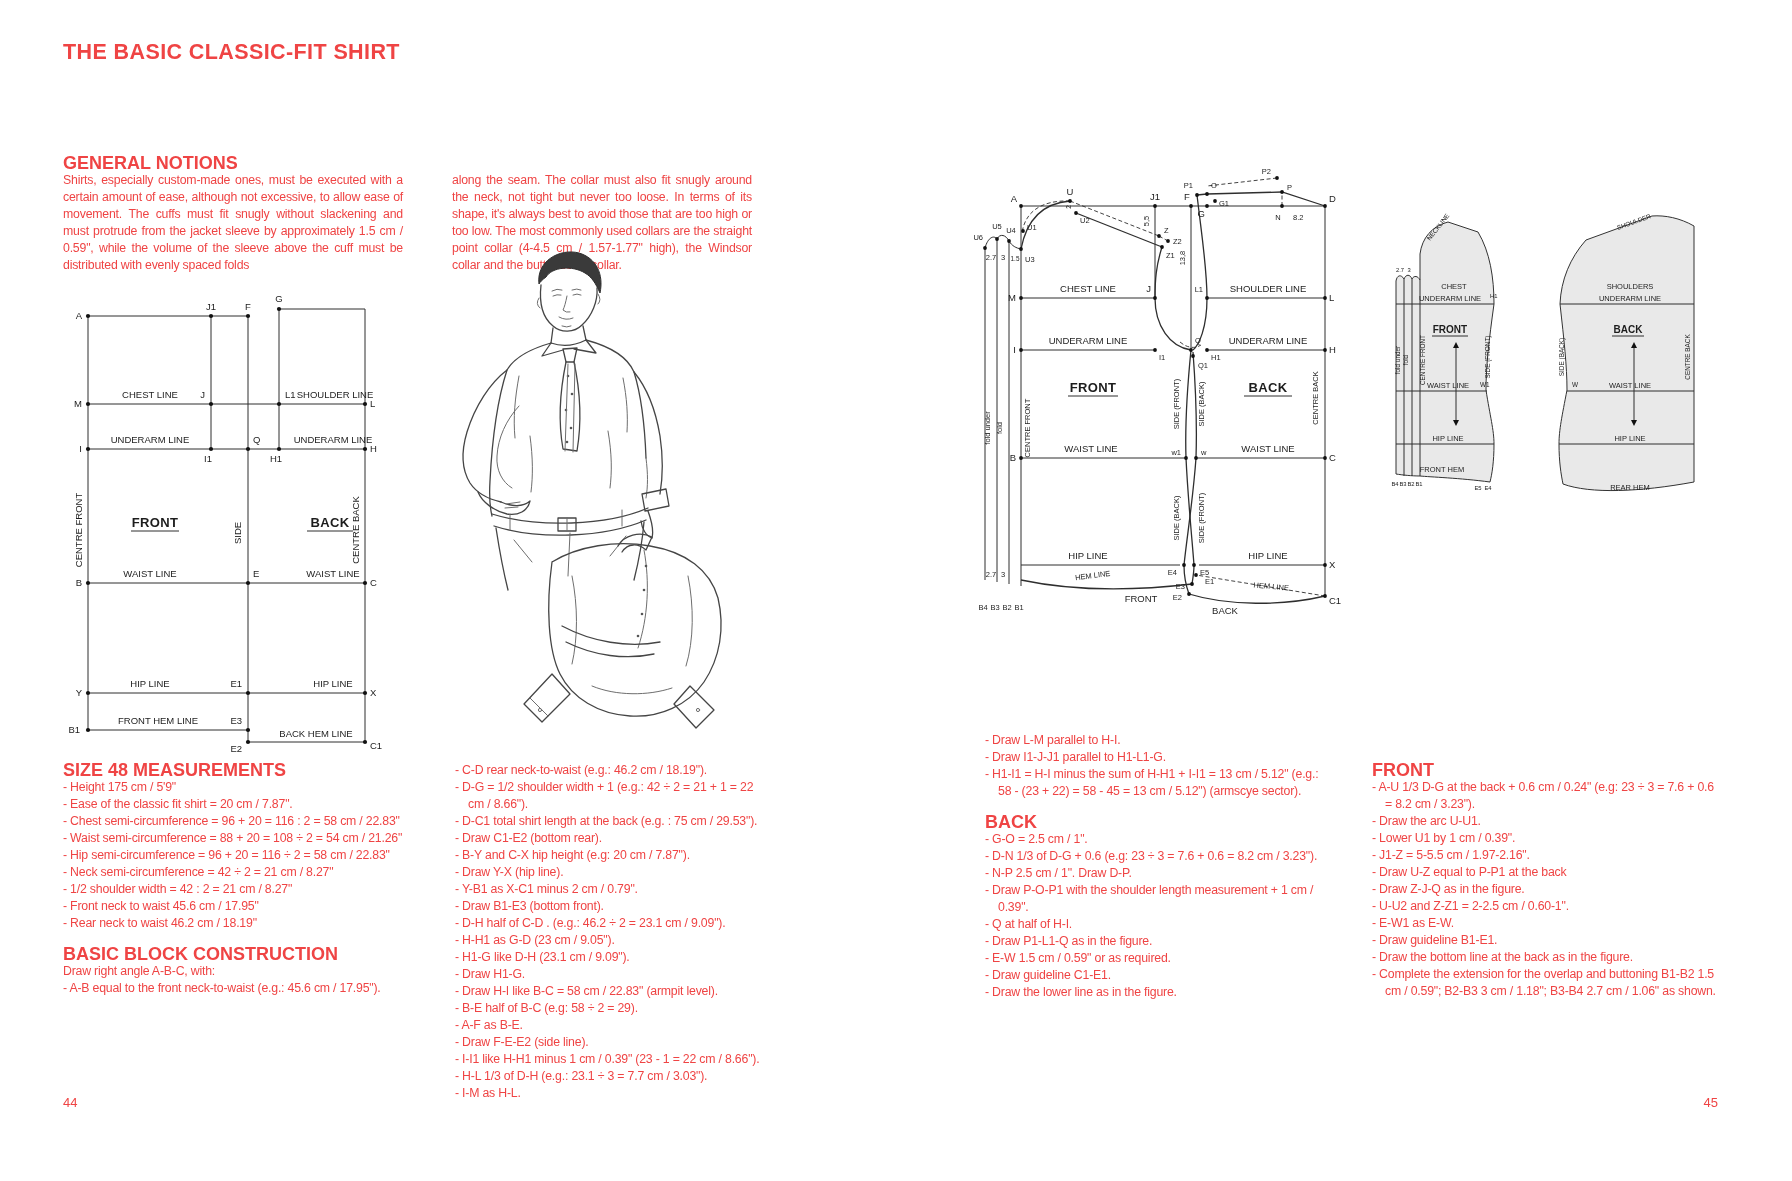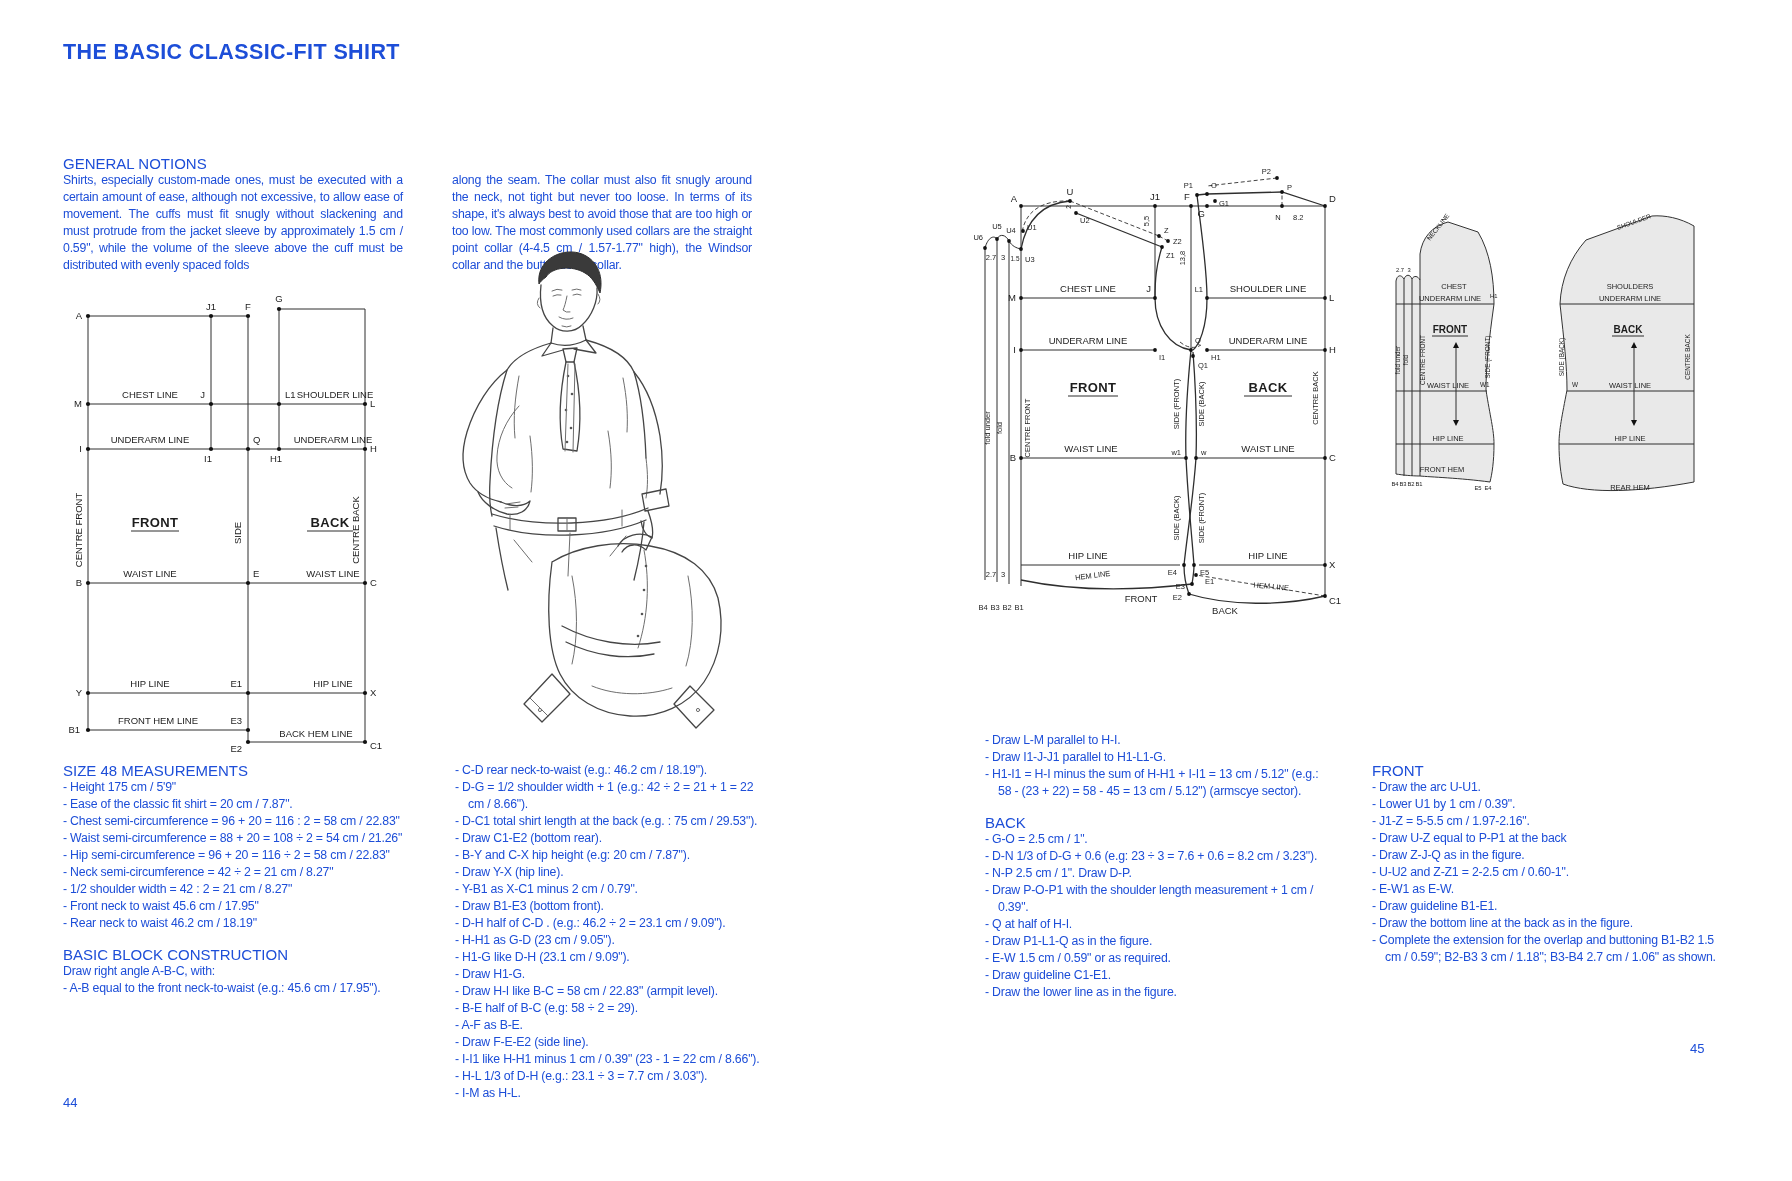--- a/index.html
+++ b/index.html
@@ -1,20 +1,20 @@
 <!DOCTYPE html>
 <html><head>
 <meta charset="utf-8">
 <style>
   html,body{margin:0;padding:0;background:#fff}
   .sheet{position:relative;width:1792px;height:1152px;background:#fff;overflow:hidden;
-         font-family:"Liberation Sans",sans-serif;color:#1d4ed8}
+         font-family:"Liberation Sans",sans-serif;color:#ef4444}
   .abs{position:absolute}
   .title{font-size:21.5px;font-weight:700;letter-spacing:.4px;margin:0}
-  .h{font-size:15px;font-weight:400;margin:0;line-height:17px}
+  .h{font-size:18px;font-weight:700;margin:0;line-height:17px}
   .h.gap{margin-top:14px}
   .para{font-size:12.3px;line-height:17px;letter-spacing:-.2px;text-align:justify;margin:0}
   .li{font-size:12.3px;line-height:17px;letter-spacing:-.2px;margin:0;padding-left:13px;text-indent:-13px}
   .intro{font-size:12.3px;line-height:17px;letter-spacing:-.2px;margin:0}
   .pagenum{font-size:13px}
   svg text{font-family:"Liberation Sans",sans-serif;fill:#1d1d1d}
   .dl{font-size:9.5px}
   .ds{font-size:7.5px}
   .dt{font-size:6.4px}
   .d3{font-size:7.5px}
@@ -470,29 +470,30 @@
         <p class="li">- E-W 1.5 cm / 0.59" or as required.</p>
         <p class="li">- Draw guideline C1-E1.</p>
         <p class="li">- Draw the lower line as in the figure.</p>
       </div>
   </div>
 
   <div class="abs" style="left:1372px;top:762px;width:348px">
     <h2 class="h">FRONT</h2>
     <div>
 
+    <p class="li">- A-U 1/3 D-G at the back + 0.6 cm / 0.24" (e.g: 23 ÷ 3 = 7.6 + 0.6 = 8.2 cm / 3.23").</p>
         <p class="li">- Draw the arc U-U1.</p>
         <p class="li">- Lower U1 by 1 cm / 0.39".</p>
         <p class="li">- J1-Z = 5-5.5 cm / 1.97-2.16".</p>
         <p class="li">- Draw U-Z equal to P-P1 at the back</p>
         <p class="li">- Draw Z-J-Q as in the figure.</p>
         <p class="li">- U-U2 and Z-Z1 = 2-2.5 cm / 0.60-1".</p>
         <p class="li">- E-W1 as E-W.</p>
         <p class="li">- Draw guideline B1-E1.</p>
         <p class="li">- Draw the bottom line at the back as in the figure.</p>
         <p class="li">- Complete the extension for the overlap and buttoning B1-B2 1.5 cm / 0.59"; B2-B3 3 cm / 1.18"; B3-B4 2.7 cm / 1.06" as shown.</p>
       </div>
   </div>
 
   <div class="abs pagenum" style="left:63px;top:1095px">44</div>
-  <div class="abs pagenum" style="left:1690px;top:1041px;width:28px;">45</div>
+  <div class="abs pagenum" style="left:1690px;top:1095px;width:28px;text-align:right">45</div>
 
 </div>
 
 </body></html>

